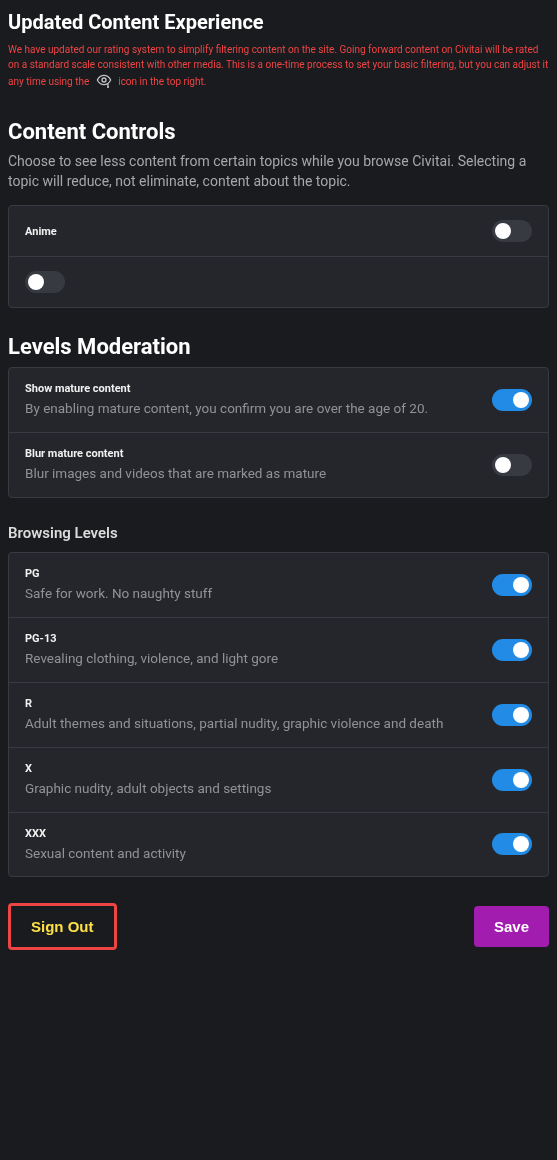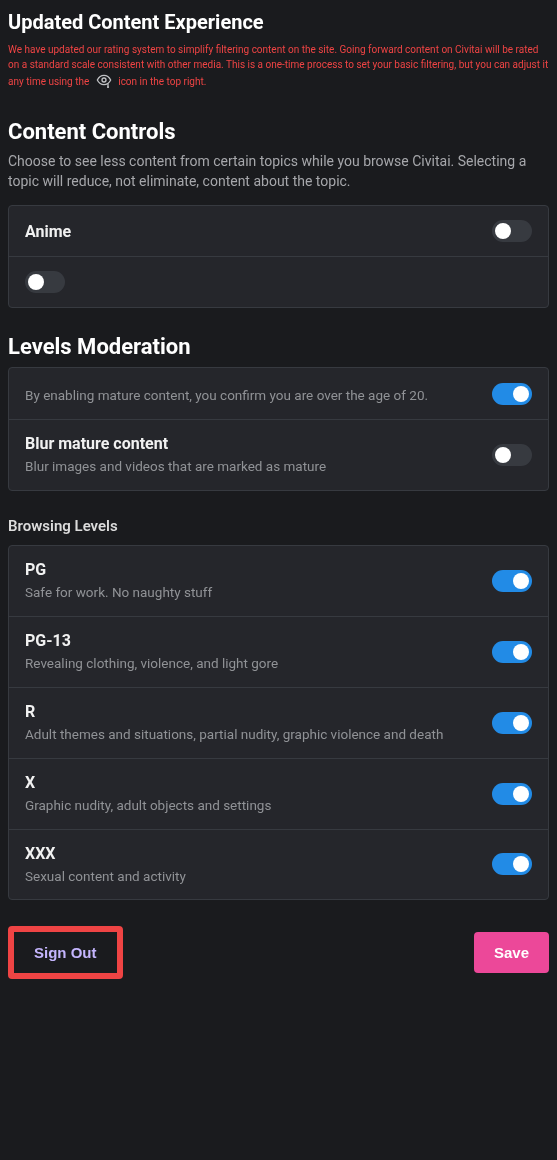--- a/index.html
+++ b/index.html
@@ -12,33 +12,33 @@
     }
     h1 { font-size: 20px; font-weight: 700; color: #fff; margin-bottom: 8px; }
     .intro-text { font-size: 10px; line-height: 1.5; color: #ef4444; margin-bottom: 27px; }
     .inline-icon { display: inline-block; vertical-align: middle; margin: 0 2px; }
     h2 { font-size: 22px; font-weight: 700; color: #fff; margin-bottom: 8px; }
     .section-desc { font-size: 14px; line-height: 1.4; color: #a6a7ab; margin-bottom: 14px; }
     .panel { border: 1px solid #373a40; border-radius: 4px; background: #25262b; margin-bottom: 26px; overflow: hidden; }
     .row { display: flex; align-items: center; justify-content: space-between; padding: 14px 16px; border-bottom: 1px solid #373a40; }
     .row:last-child { border-bottom: none; }
     .row-text { flex: 1; padding-right: 12px; }
-    .row-title { font-size: 16px; font-weight: 700; color: #f1f1f1; }
+    .row-title { font-size: 11px; font-weight: 700; color: #f1f1f1; }
     .row-sub { font-size: 13.5px; color: #909296; margin-top: 4px; line-height: 1.4; }
     .browsing-title { font-size: 15px; font-weight: 600; color: #dcdcdc; margin-bottom: 10px; }
     .toggle { position: relative; width: 40px; height: 22px; border-radius: 11px; cursor: pointer; flex-shrink: 0; }
     .toggle-off { background: #373a40; }
     .toggle-on { background: #228be6; }
     .toggle::after { content: ""; position: absolute; width: 16px; height: 16px; border-radius: 50%; background: #fff; top: 3px; transition: left 0.15s; }
     .toggle-off::after { left: 3px; }
     .toggle-on::after { left: 21px; }
     .footer { display: flex; justify-content: space-between; align-items: center; margin-top: 10px; }
     .btn { padding: 12px 20px; border-radius: 4px; font-size: 15px; font-weight: 600; cursor: pointer; border: none; }
-    .btn-outline { background: transparent; border: 6px solid #ef4444; color: #c4b5fd; }
-    .btn-primary { background: #ec4899; color: #fff; }
+    .btn-outline { background: transparent; border: 3px solid #ef4444; color: #fde047; }
+    .btn-primary { background: #a21caf; color: #fff; }
   </style>
 </head>
 <body>
 
 <h1>Updated Content Experience</h1>
 <p class="intro-text">
   <span>We have updated our rating system to simplify filtering content on the site. Going forward content on Civitai will be rated on a standard scale consistent with other media. This is a one-time process to set your basic filtering, but you can adjust it any time using the </span>
   <span class="inline-icon">
     <svg width="20" height="16" viewBox="0 0 24 24" fill="none" stroke="#c1c2c5" stroke-width="2" stroke-linecap="round" stroke-linejoin="round">
       <path d="M2 12s3.5-7 10-7 10 7 10 7-3.5 7-10 7S2 12 2 12z"></path>
@@ -61,20 +61,21 @@
   </div>
   <div class="row">
     <div class="toggle toggle-off"></div>
   </div>
 </div>
 
 <h2>Levels Moderation</h2>
 <div class="panel">
   <div class="row">
     <div class="row-text">
+      <div class="row-title">Show mature content</div>
       <div class="row-sub">By enabling mature content, you confirm you are over the age of 20.</div>
     </div>
     <div class="toggle toggle-on"></div>
   </div>
   <div class="row">
     <div class="row-text">
       <div class="row-title">Blur mature content</div>
       <div class="row-sub">Blur images and videos that are marked as mature</div>
     </div>
     <div class="toggle toggle-off"></div>

